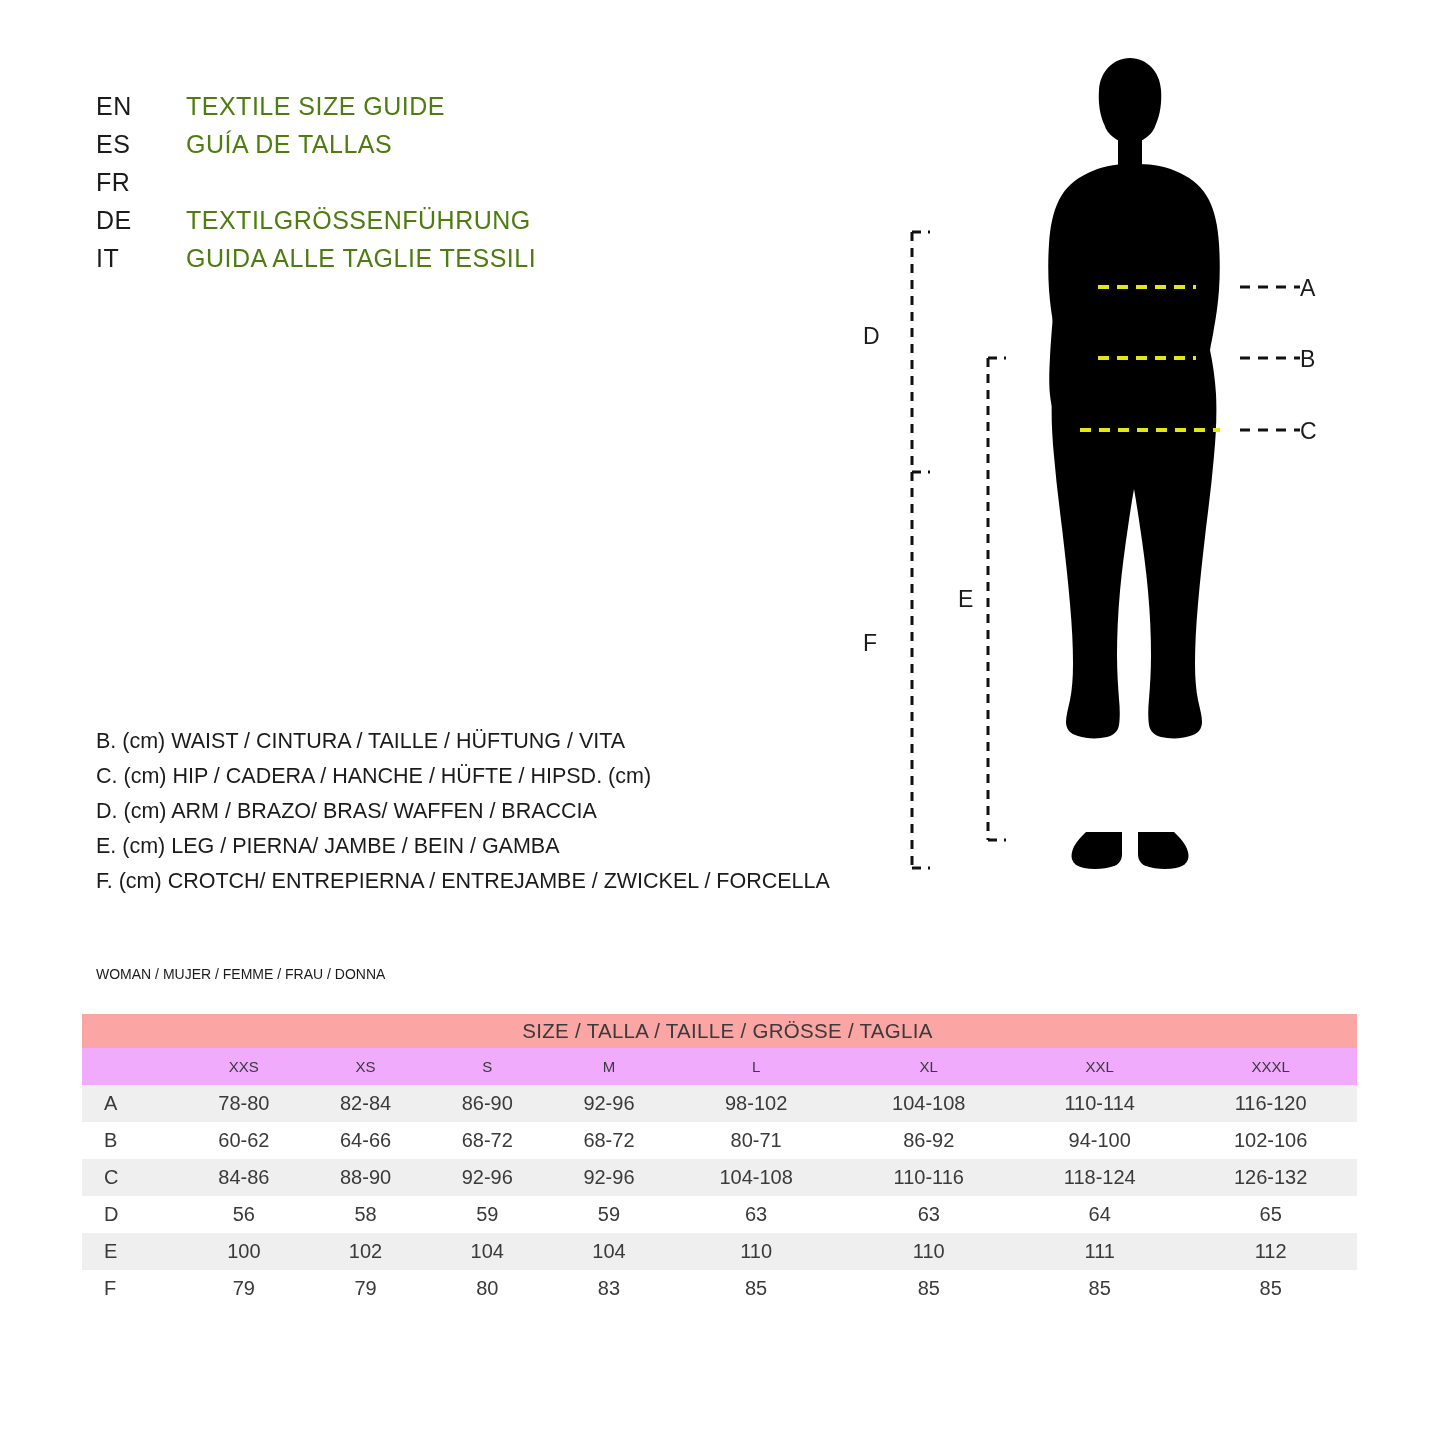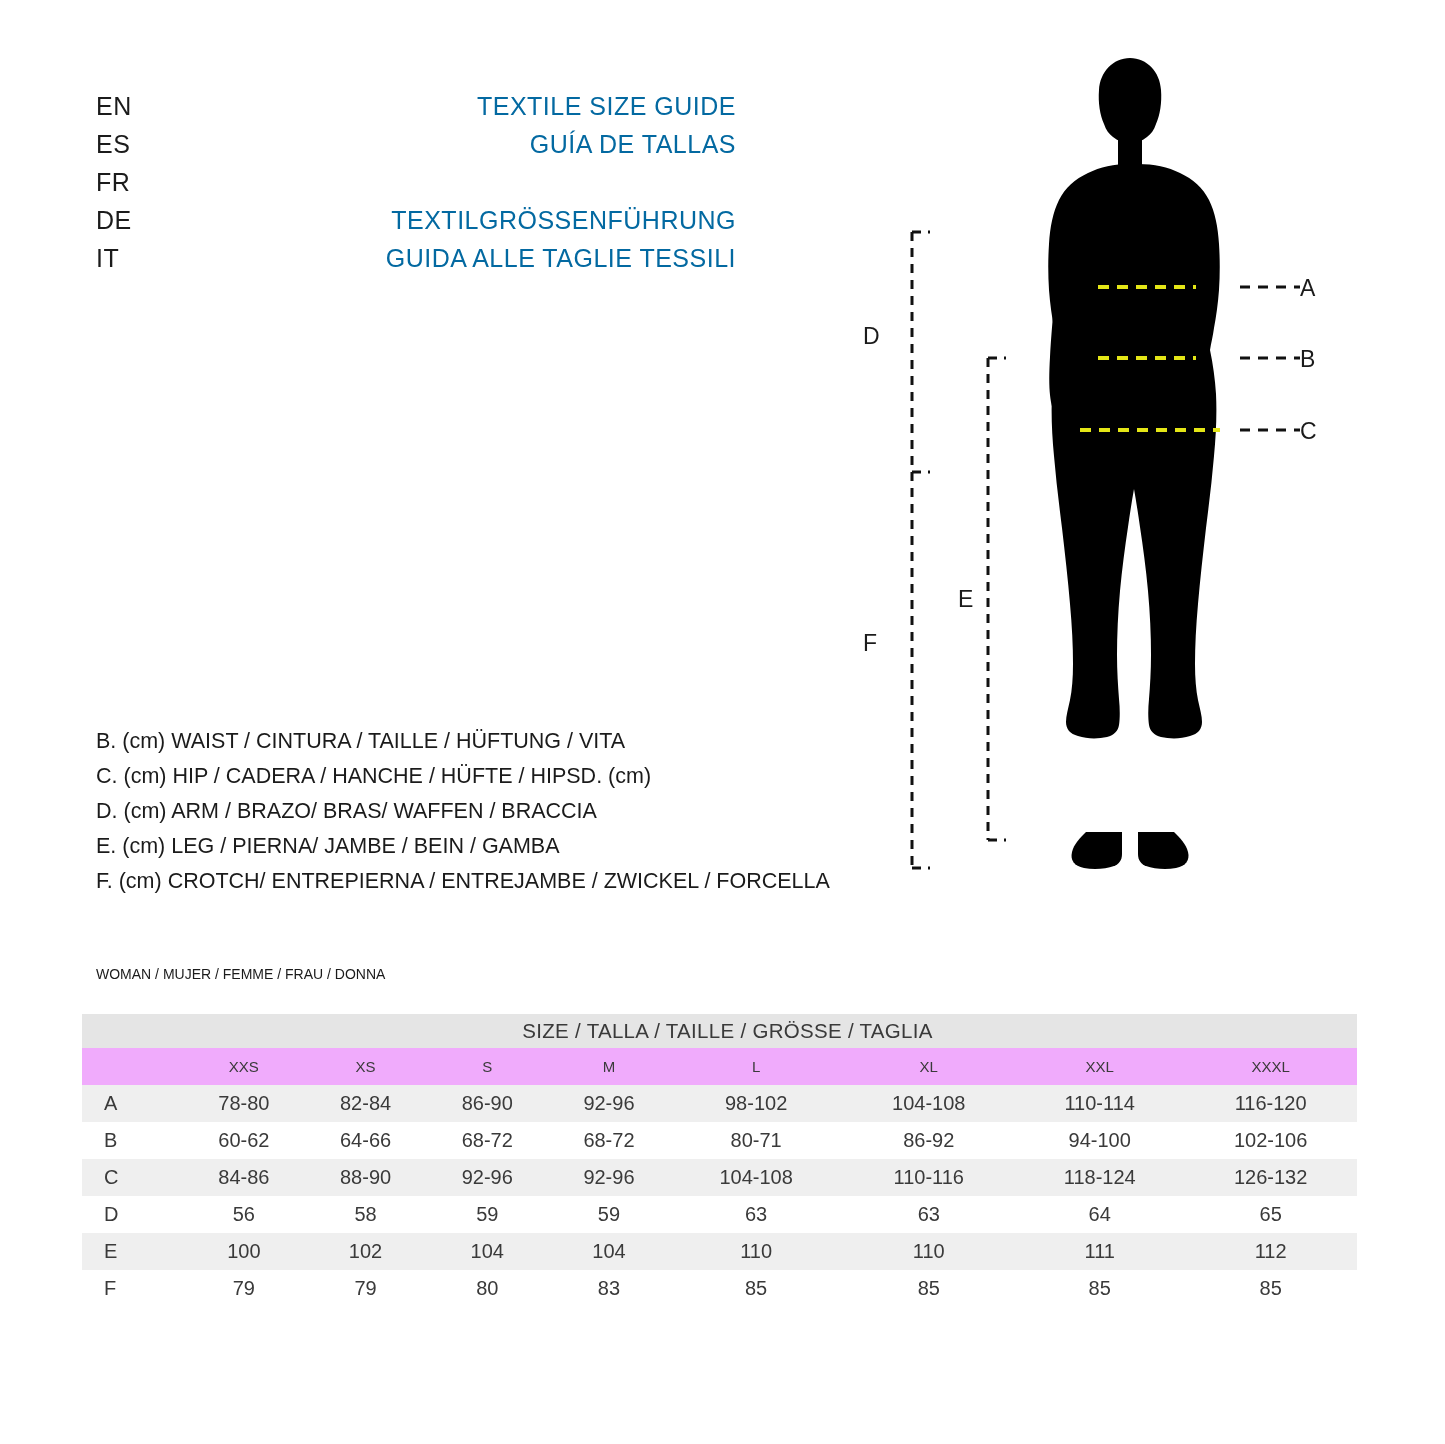--- a/index.html
+++ b/index.html
@@ -20,32 +20,31 @@
   #title-block {
     position: absolute;
     left: 96px;
     top: 92px;
     width: 640px;
   }
   .title-row {
     display: flex;
     align-items: baseline;
     height: 38px;
-    justify-content: space-between;
   }
   .title-lang {
     width: 90px;
     font-size: 25px;
     letter-spacing: 0.5px;
     color: #1b1b1b;
   }
   .title-text {
     font-size: 25px;
     letter-spacing: 0.5px;
-    color: #0369a1;
+    color: #4d7c0f;
     white-space: nowrap;
   }
 
   
   #legend-block {
     position: absolute;
     left: 96px;
     top: 724px;
     width: 820px;
   }
@@ -70,21 +69,21 @@
   #size-table {
     position: absolute;
     left: 82px;
     top: 1014px;
     width: 1275px;
     border-collapse: collapse;
     font-size: 20px;
     color: #3a3a3a;
   }
   #size-table .caption-row td {
-    background: #e5e5e5;
+    background: #fca5a5;
     height: 34px;
     padding: 0 0 0 16px;
     font-size: 20.5px;
     color: #3a3a3a;
     letter-spacing: 0.3px;
   }
   #size-table td {
     height: 35px;
     text-align: center;
     vertical-align: middle;

